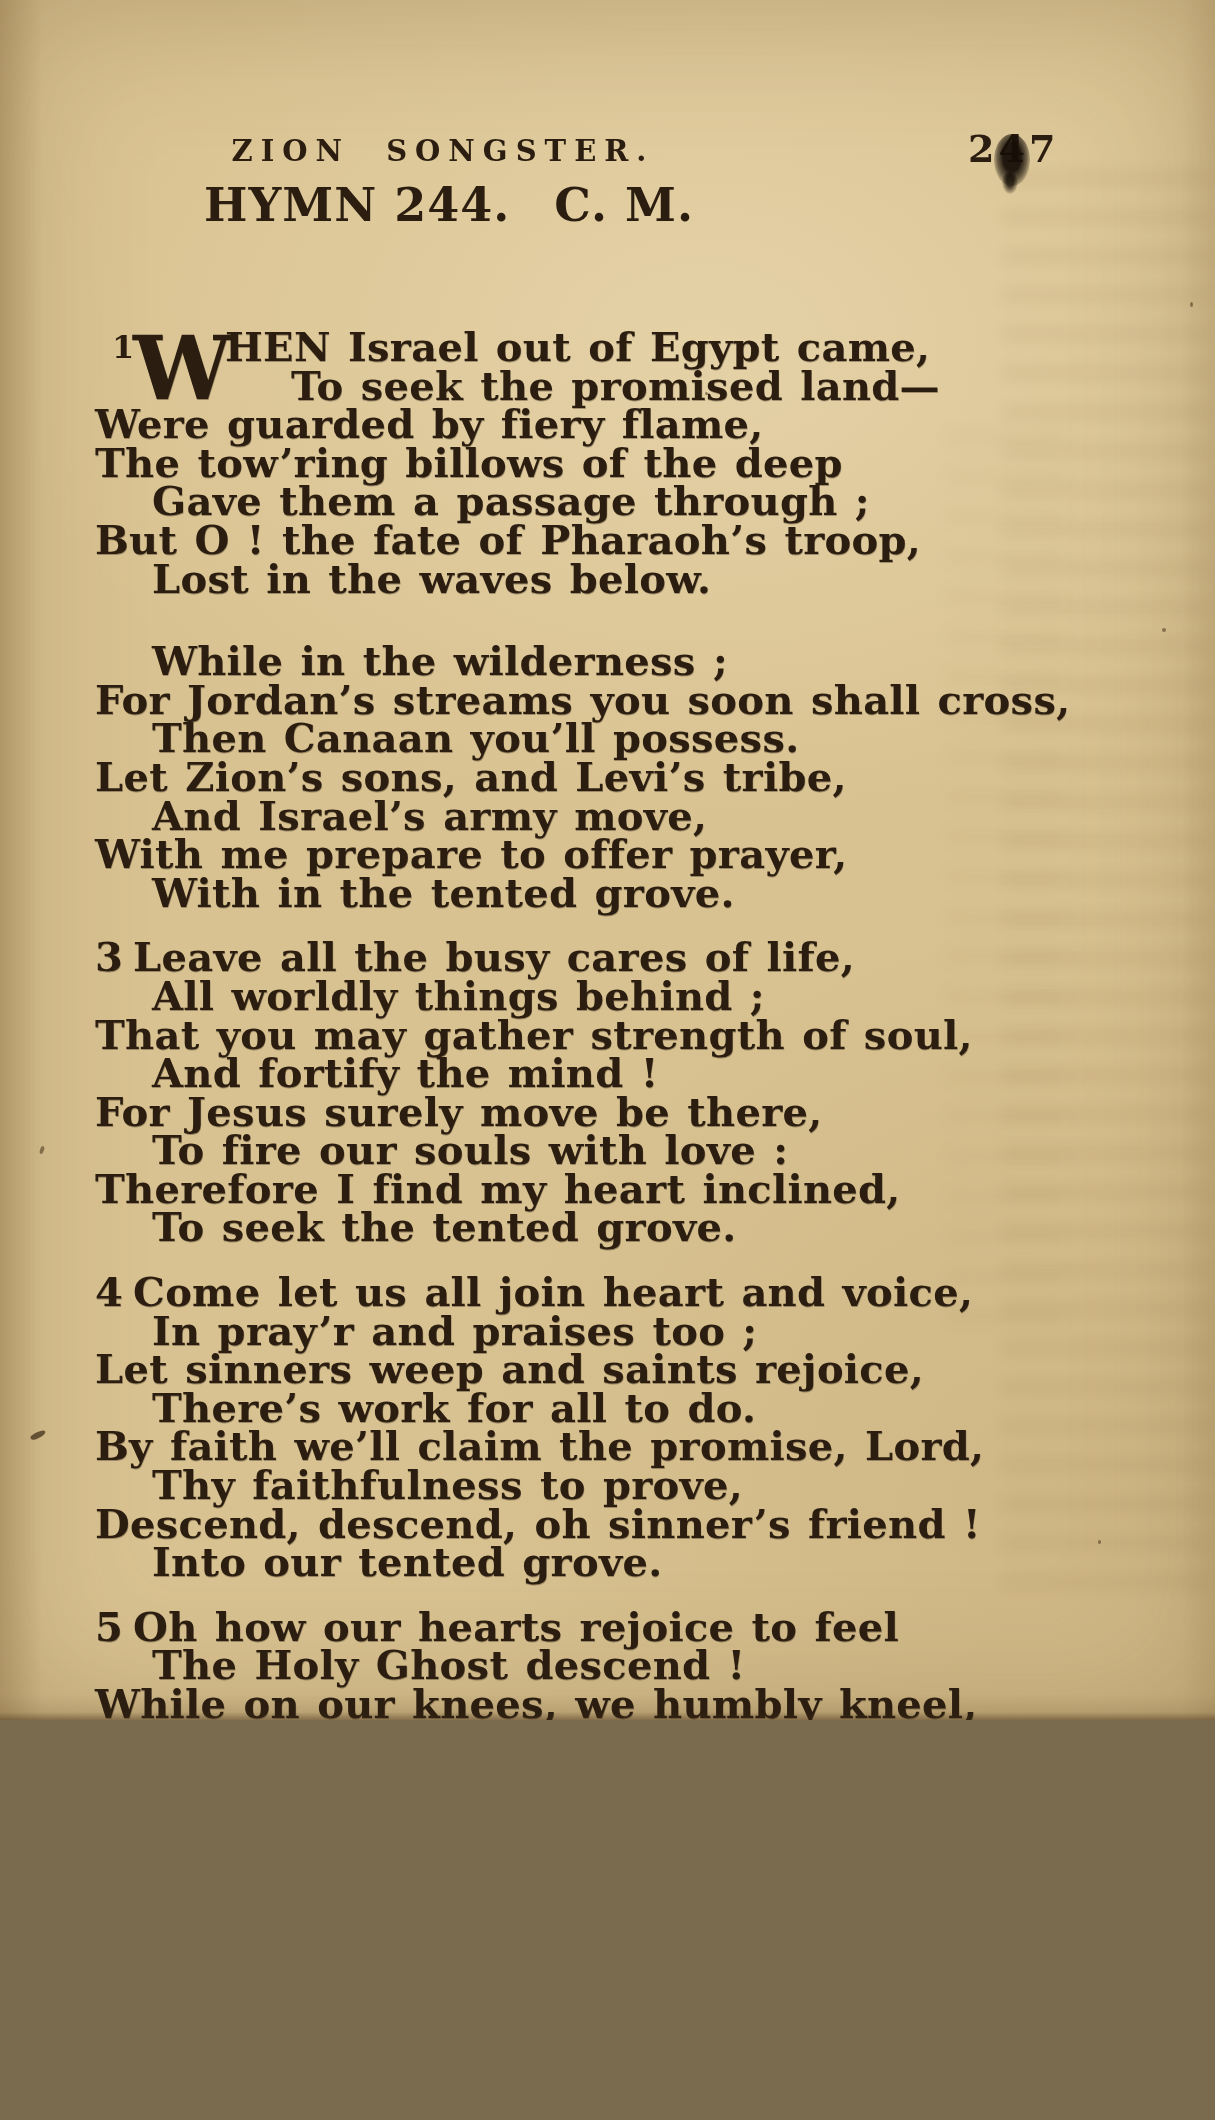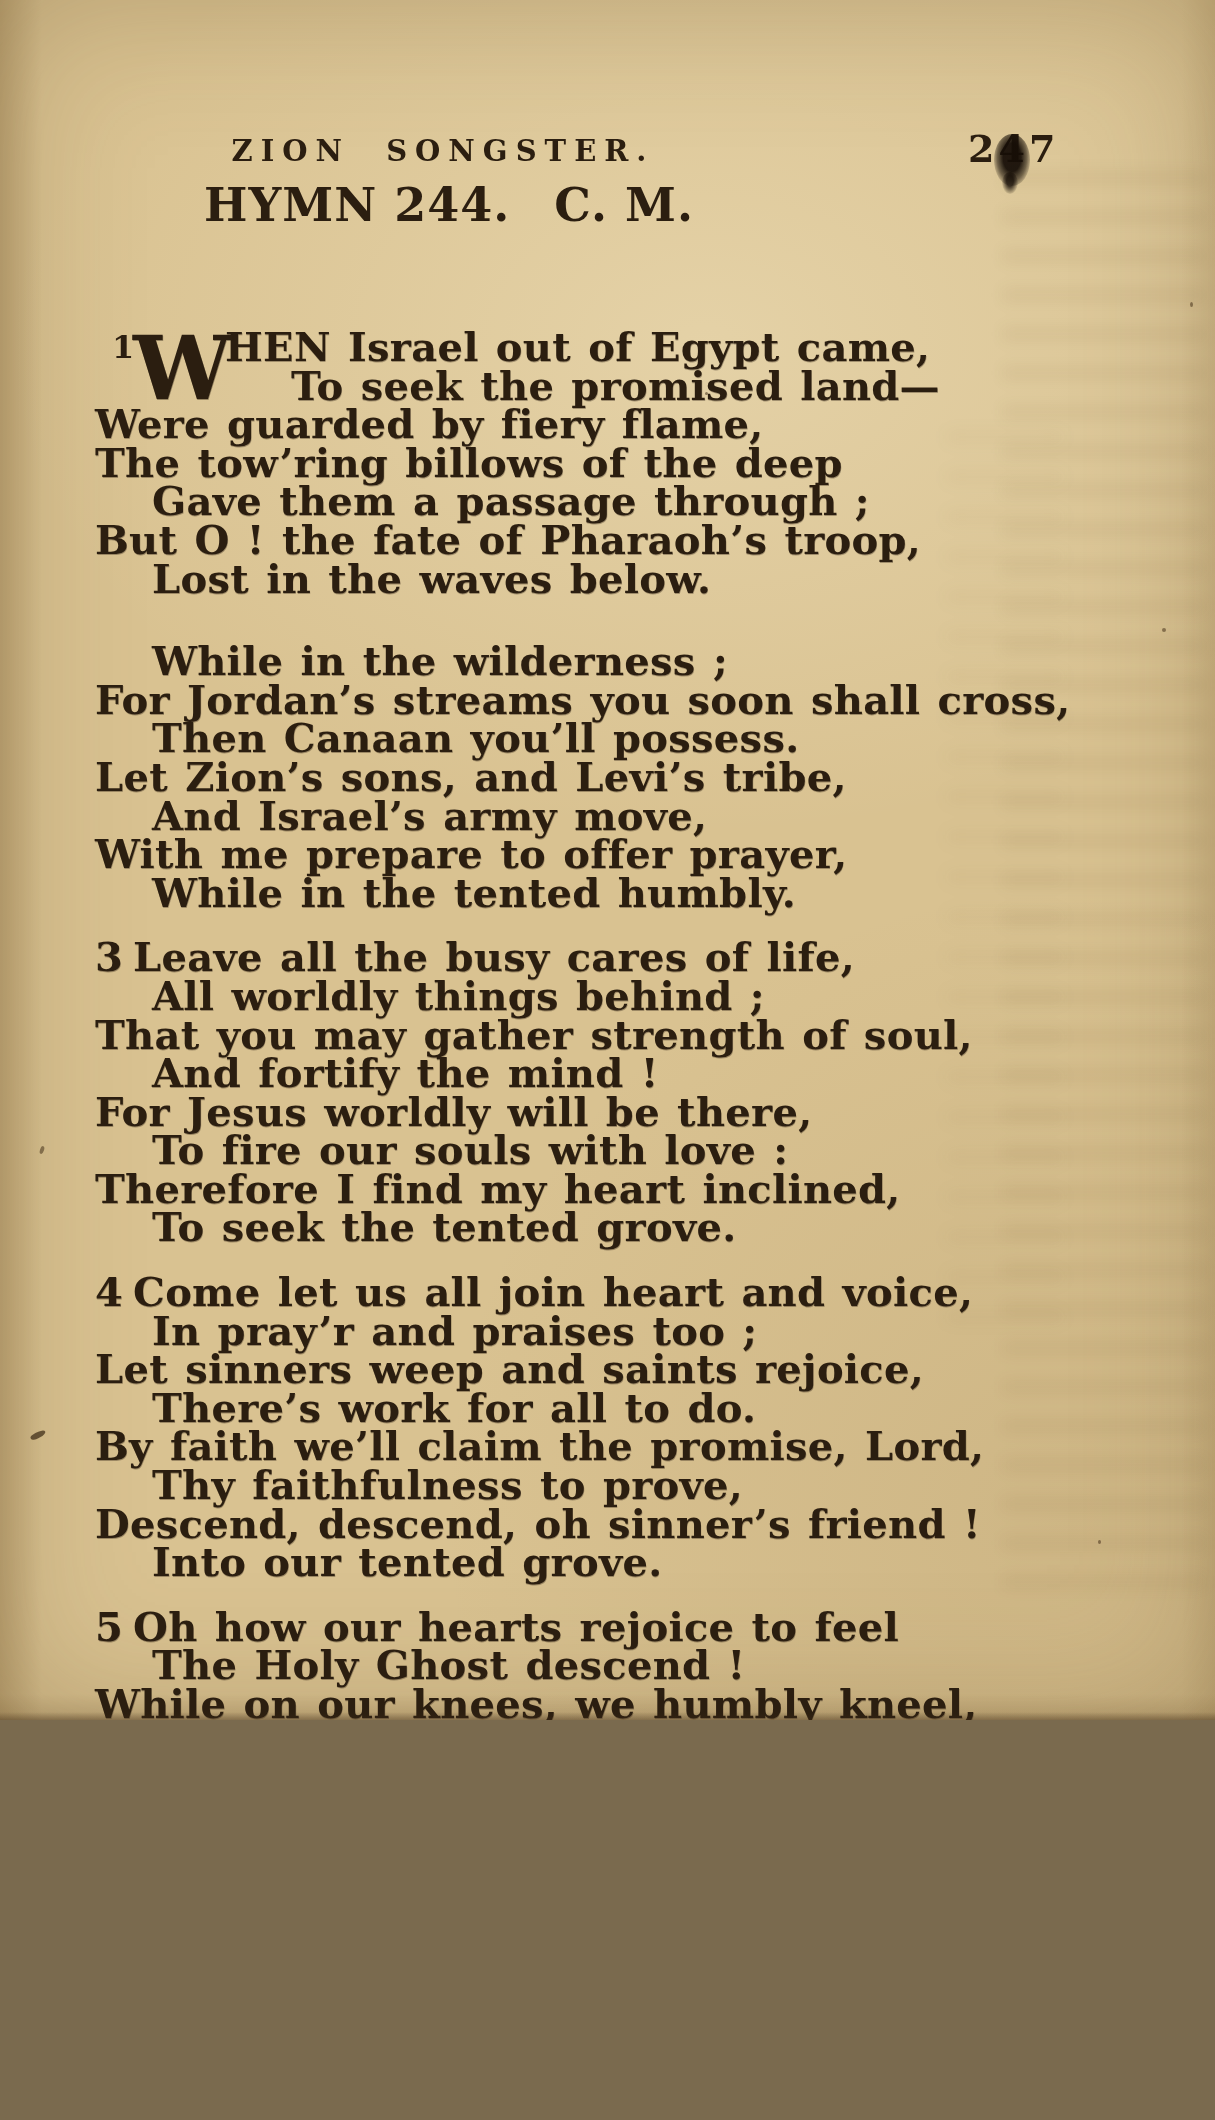--- a/index.html
+++ b/index.html
@@ -132,28 +132,28 @@
         <div class="line flush"><span class="line-text">But O ! the fate of Pharaoh’s troop,</span></div>
         <div class="line ind"><span class="line-text">Lost in the waves below.</span></div>
       </div>
       <div class="stanza">
         <div class="line ind"><span class="line-text">While in the wilderness ;</span></div>
         <div class="line flush"><span class="line-text">For Jordan’s streams you soon shall cross,</span></div>
         <div class="line ind"><span class="line-text">Then Canaan you’ll possess.</span></div>
         <div class="line flush"><span class="line-text">Let Zion’s sons, and Levi’s tribe,</span></div>
         <div class="line ind"><span class="line-text">And Israel’s army move,</span></div>
         <div class="line flush"><span class="line-text">With me prepare to offer prayer,</span></div>
-        <div class="line ind"><span class="line-text">While in the tented humbly.</span></div>
+        <div class="line ind"><span class="line-text">With in the tented grove.</span></div>
       </div>
       <div class="stanza">
         <div class="line flush"><span class="stanza-num inline-num">3</span><span class="line-text">Leave all the busy cares of life,</span></div>
         <div class="line ind"><span class="line-text">All worldly things behind ;</span></div>
         <div class="line flush"><span class="line-text">That you may gather strength of soul,</span></div>
         <div class="line ind"><span class="line-text">And fortify the mind !</span></div>
-        <div class="line flush"><span class="line-text">For Jesus worldly will be there,</span></div>
+        <div class="line flush"><span class="line-text">For Jesus surely move be there,</span></div>
         <div class="line ind"><span class="line-text">To fire our souls with love :</span></div>
         <div class="line flush"><span class="line-text">Therefore I find my heart inclined,</span></div>
         <div class="line ind"><span class="line-text">To seek the tented grove.</span></div>
       </div>
       <div class="stanza">
         <div class="line flush"><span class="stanza-num inline-num">4</span><span class="line-text">Come let us all join heart and voice,</span></div>
         <div class="line ind"><span class="line-text">In pray’r and praises too ;</span></div>
         <div class="line flush"><span class="line-text">Let sinners weep and saints rejoice,</span></div>
         <div class="line ind"><span class="line-text">There’s work for all to do.</span></div>
         <div class="line flush"><span class="line-text">By faith we’ll claim the promise, Lord,</span></div>

